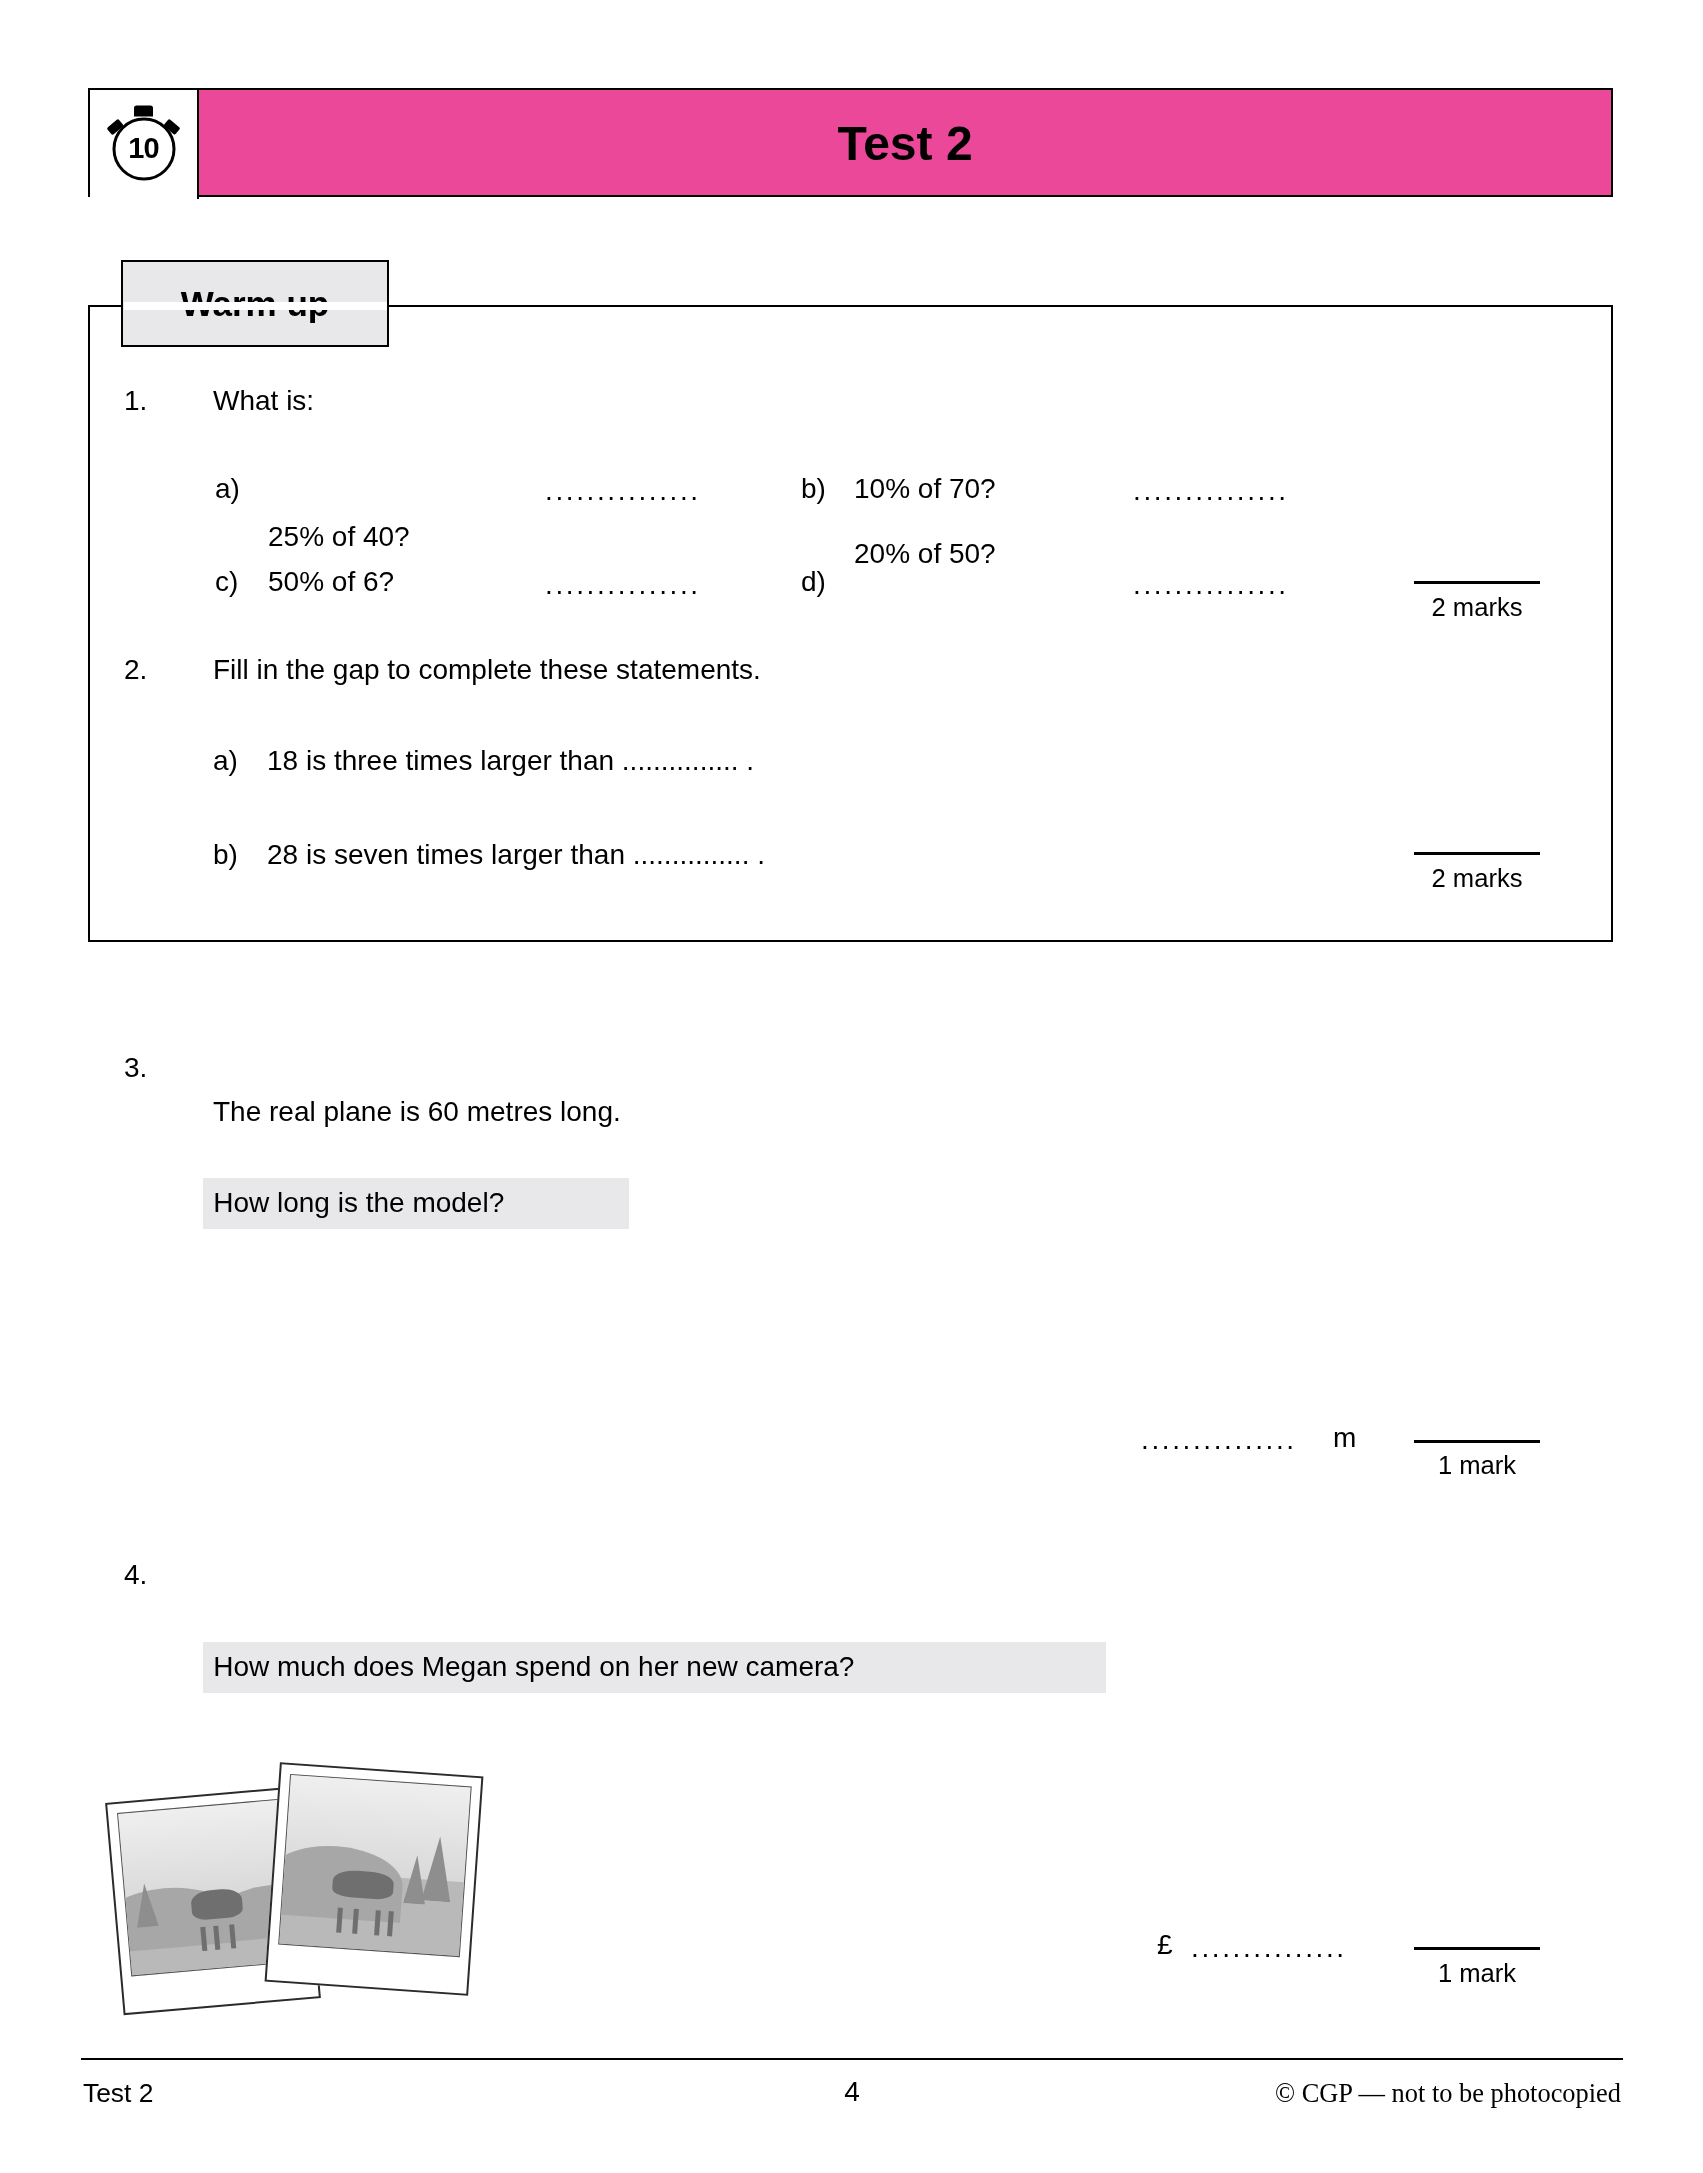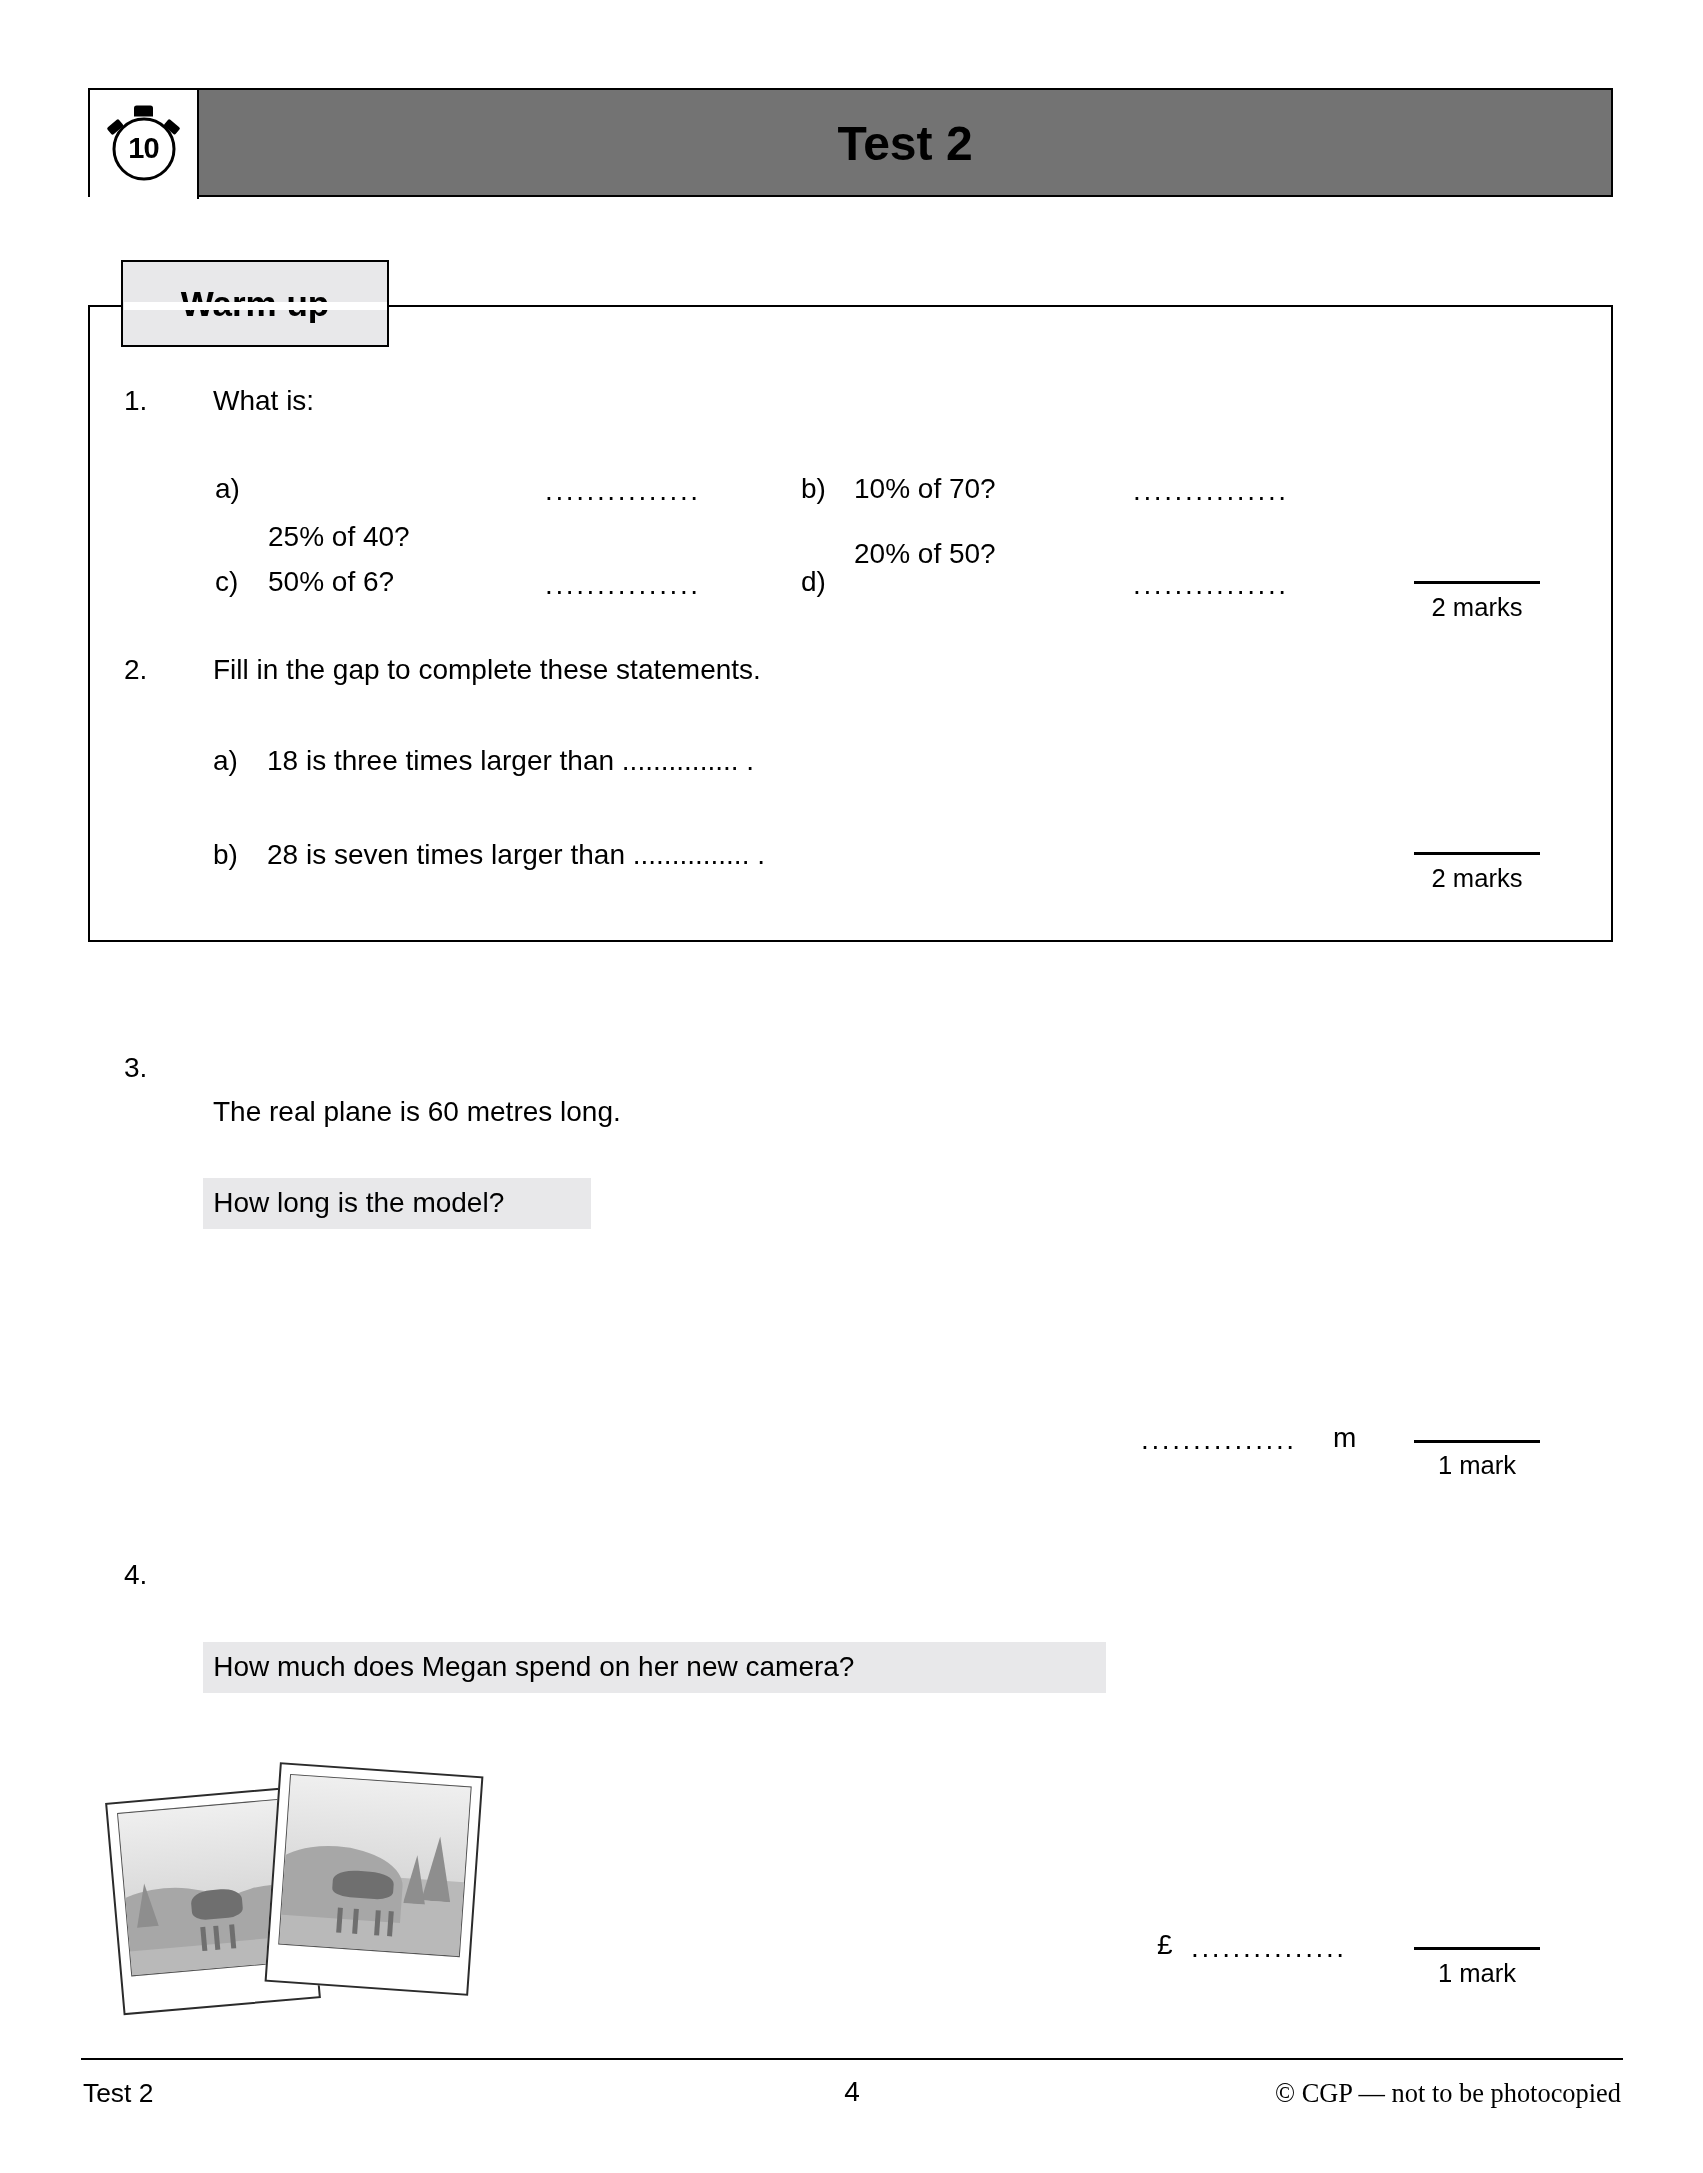--- a/index.html
+++ b/index.html
@@ -23,21 +23,21 @@
   }
 
   
   .header-bar {
     position: absolute;
     left: 88px;
     top: 88px;
     width: 1525px;
     height: 109px;
     border: 2.6px solid #000;
-    background: #737373;
+    background: #ec4899;
     box-sizing: border-box;
   }
   .timer-box {
     position: absolute;
     left: 0; top: 0;
     width: 109px;
     height: 109px;
     border-right: 2.6px solid #000;
     background: #ffffff;
     box-sizing: border-box;
@@ -319,21 +319,21 @@
 
   <div class="qtext" style="left:213px; top:839px;">b)</div>
   <div class="qtext" style="left:267px; top:839px;">28 is seven times larger than ............... .</div>
 
   <div class="marks-line" style="left:1414px; top:852px;"></div>
   <div class="marks-label" style="left:1414px; top:864px;">2 marks</div>
 
   <div class="qnum" style="left:124px; top:1052px;">3.</div>
   <div class="qtext" style="left:213px; top:1096px;">The real plane is 60 metres long.</div>
 
-  <div class="highlight" style="left:203px; top:1178px; width:388px;">How long is the model?</div>
+  <div class="highlight" style="left:203px; top:1178px; width:426px;">How long is the model?</div>
 
   <div class="qtext dots" style="left:1141px; top:1424px;">...............</div>
   <div class="qtext" style="left:1333px; top:1422px;">m</div>
   <div class="marks-line" style="left:1414px; top:1440px;"></div>
   <div class="marks-label" style="left:1414px; top:1451px;">1 mark</div>
 
   <div class="qnum" style="left:124px; top:1559px;">4.</div>
 
   <div class="highlight" style="left:203px; top:1642px; width:903px;">How much does Megan spend on her new camera?</div>
 

